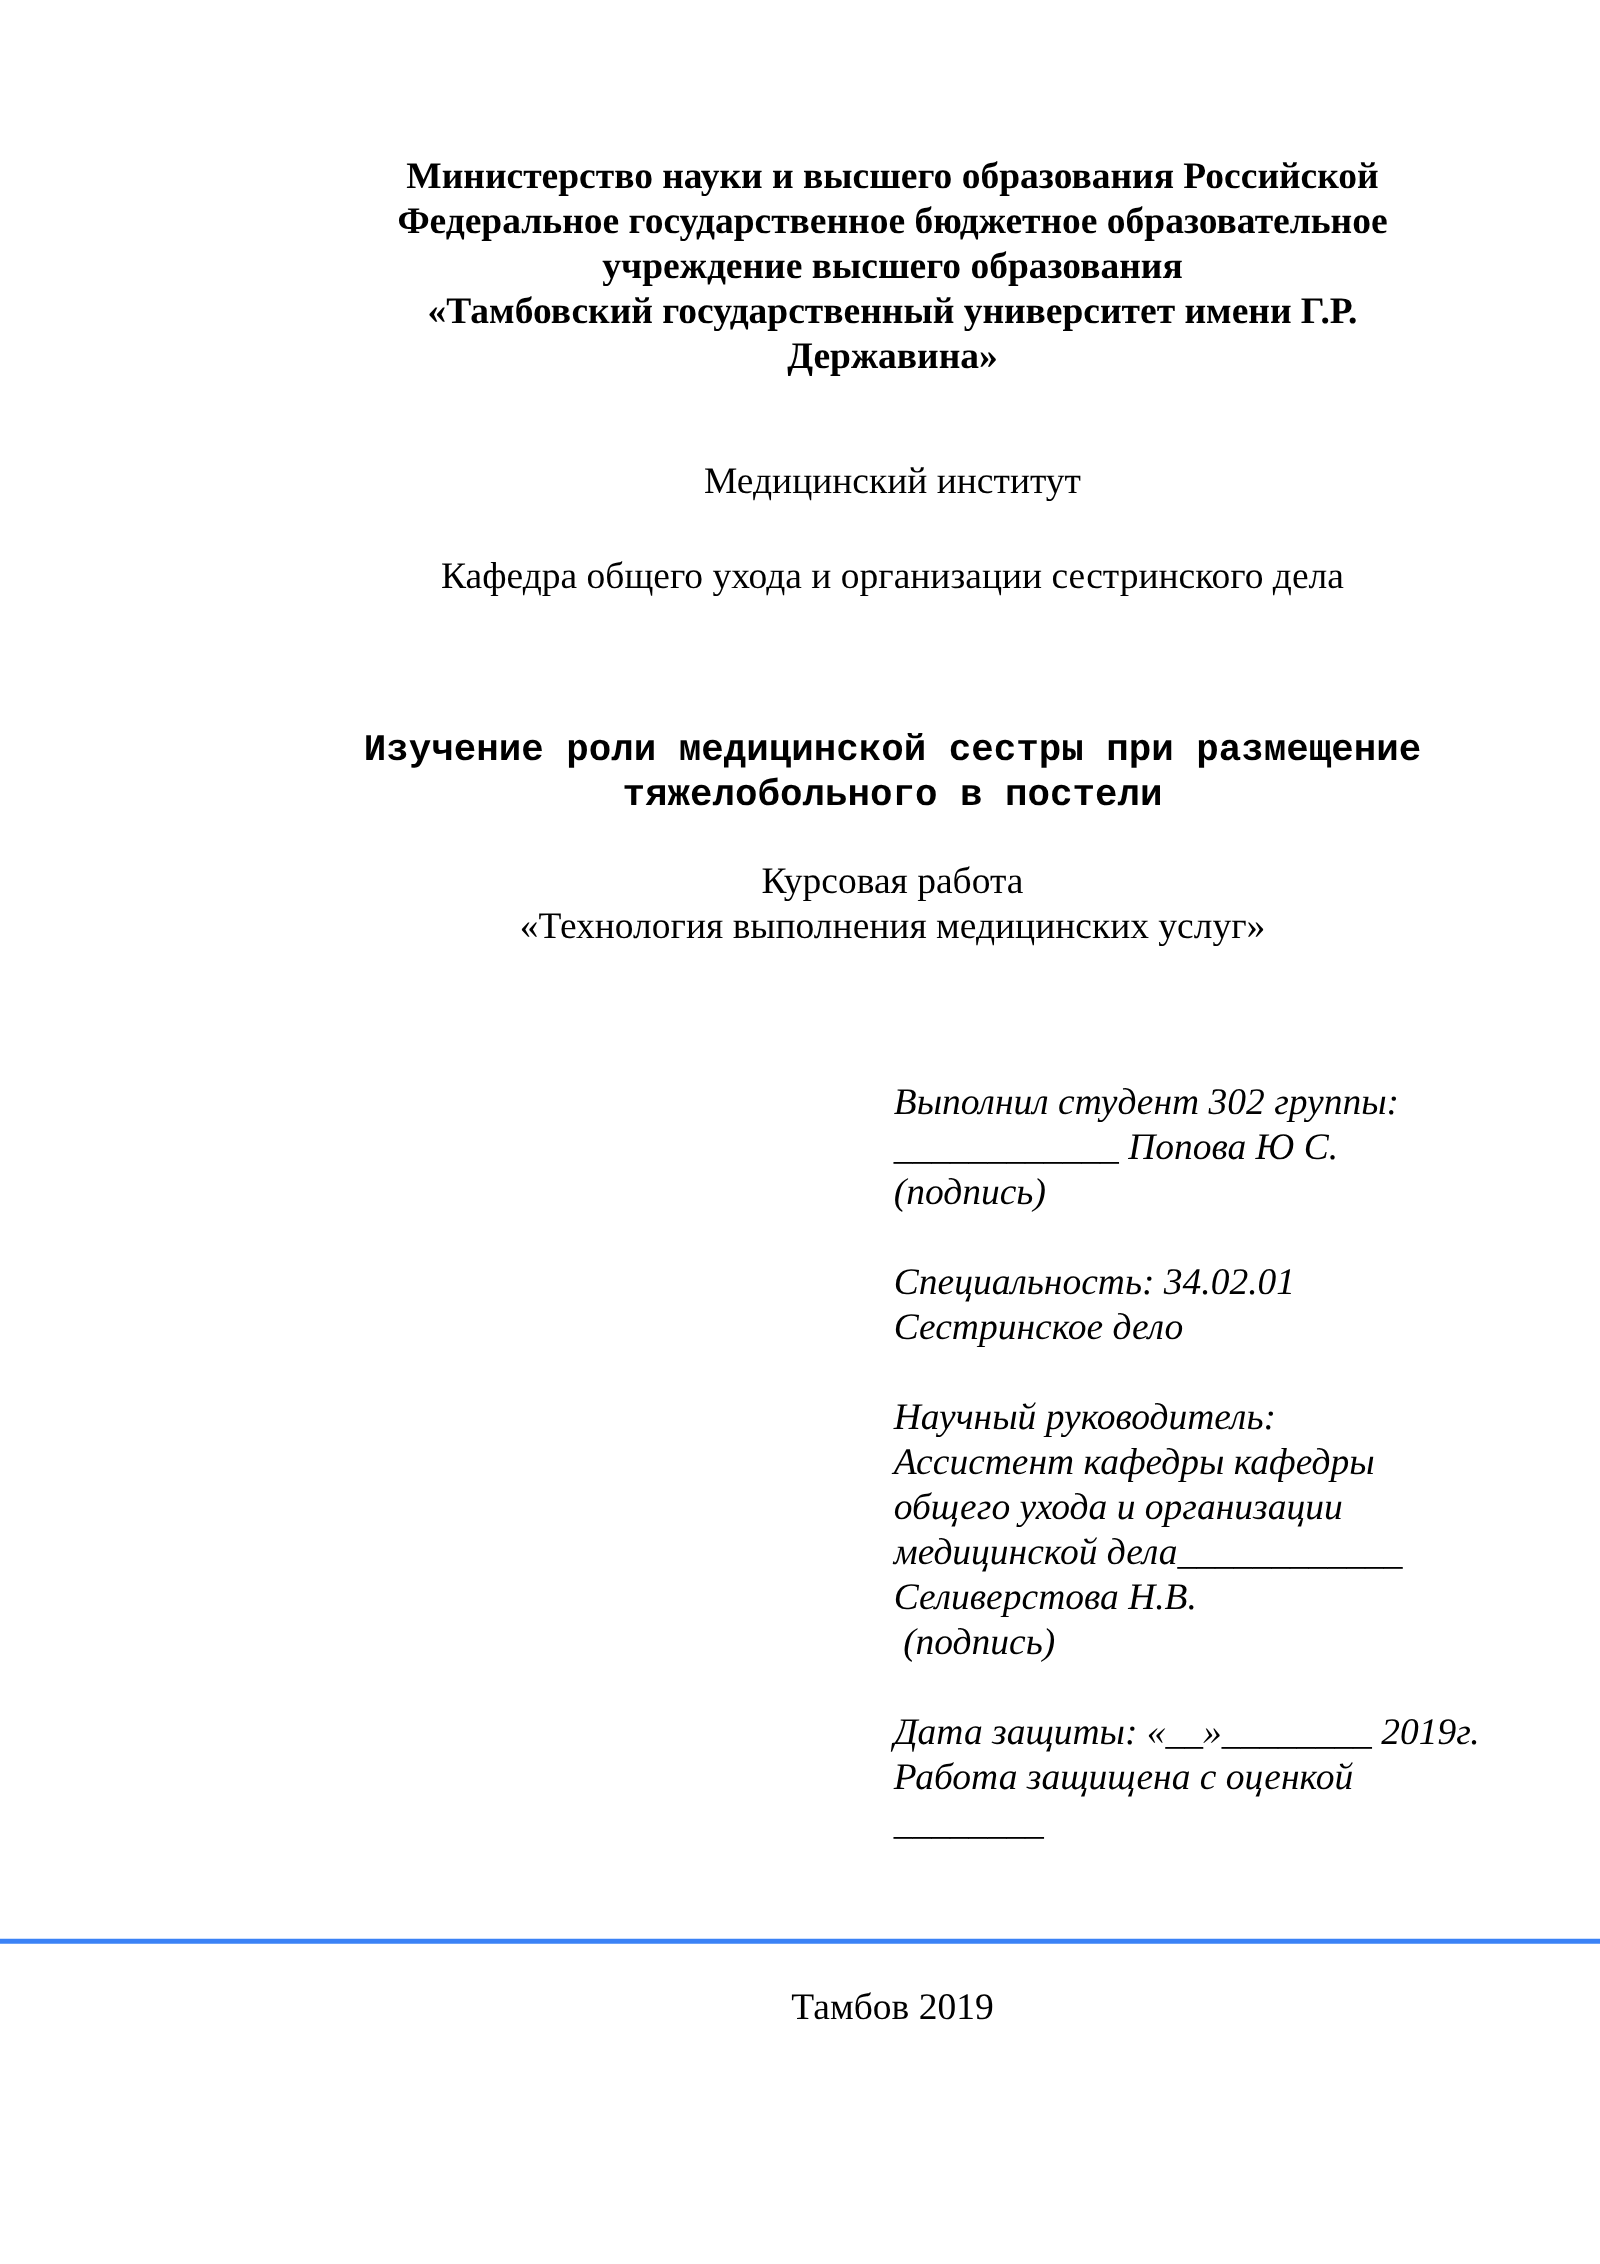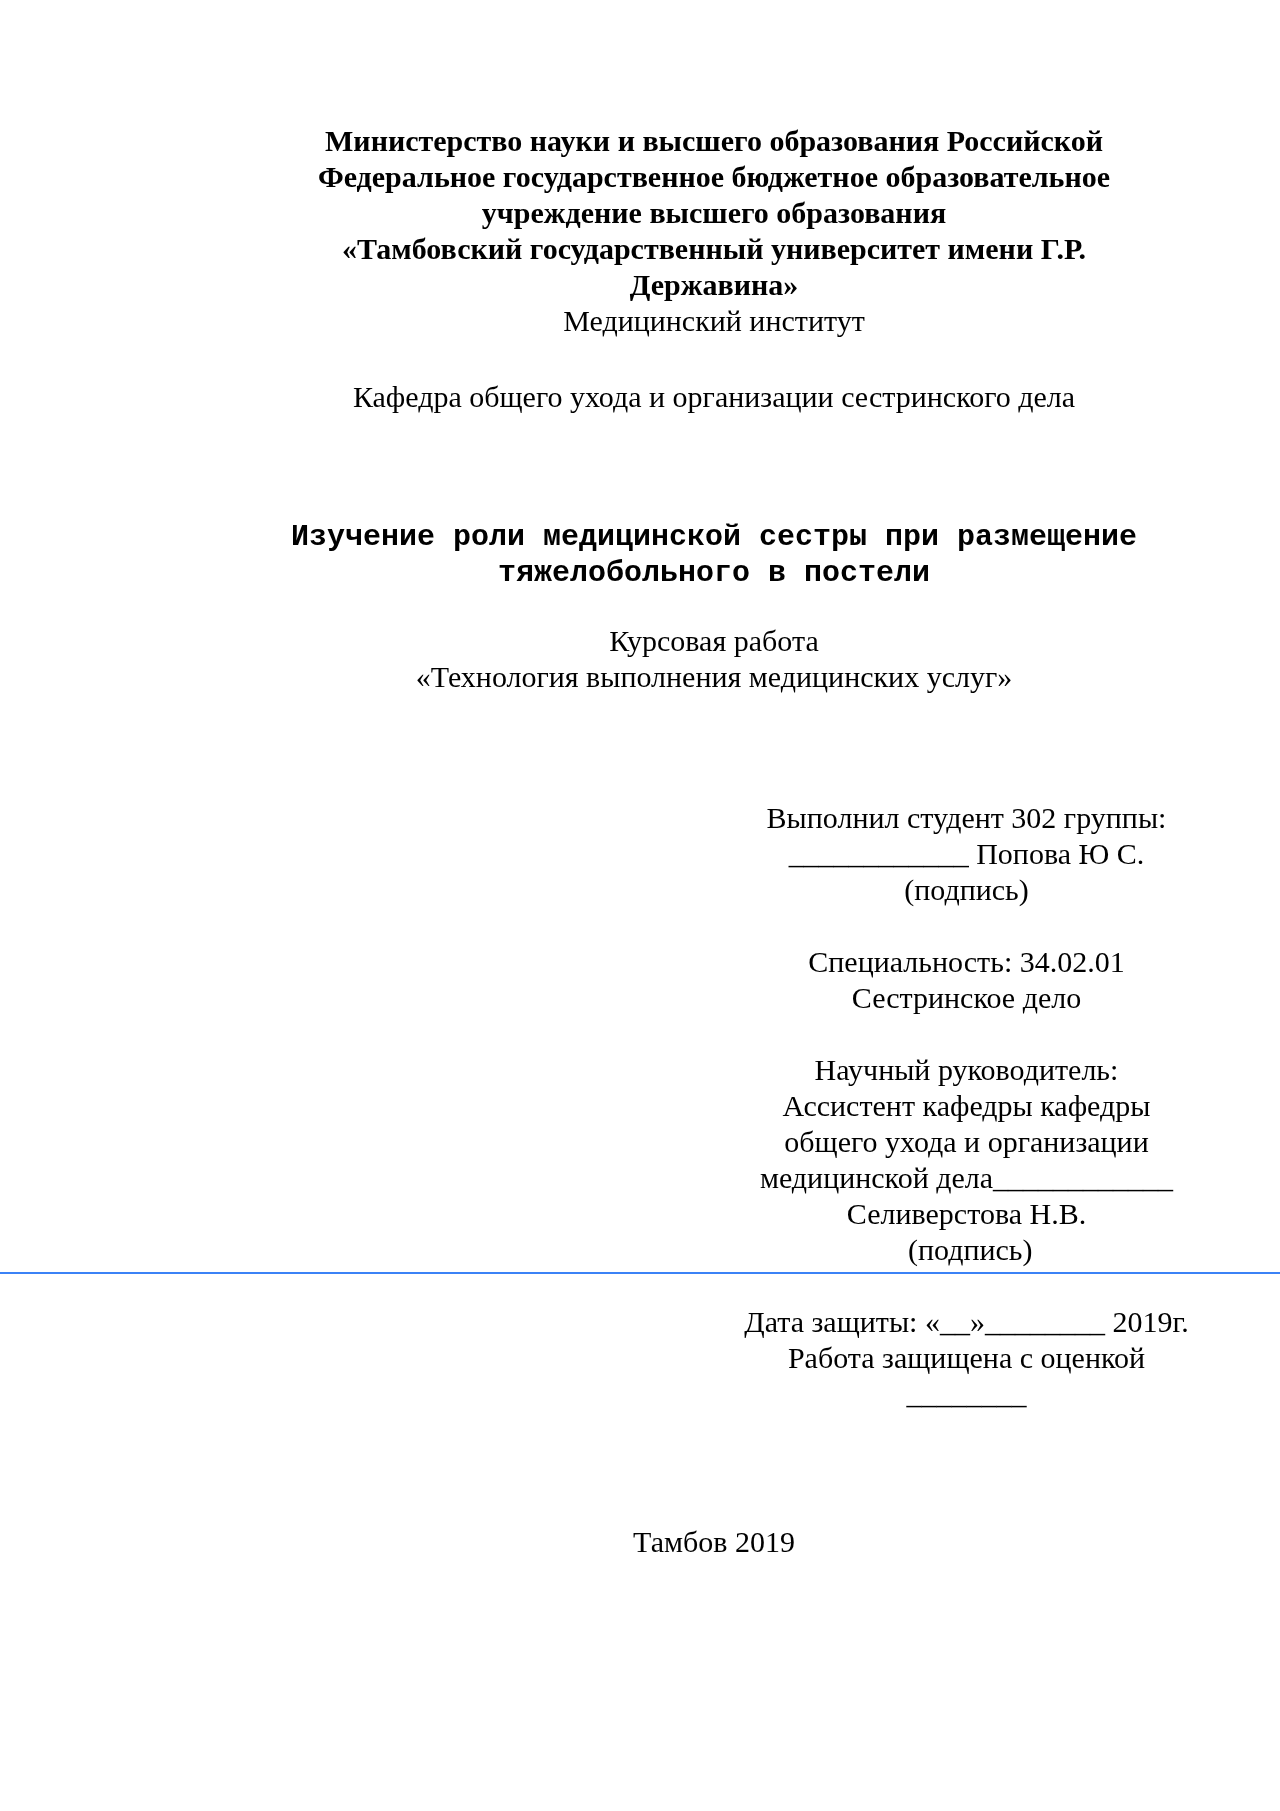--- a/index.html
+++ b/index.html
@@ -13,39 +13,39 @@
     position: relative;
     font-family: "Liberation Serif", "DejaVu Serif", serif;
     font-size: 30px;
     line-height: 36px;
     color: #000000;
     overflow: hidden;
   }
   .page {
     box-sizing: border-box;
     width: 1280px;
-    height: 1274px;
+    height: 1555px;
     padding: 123px 62px 0 210px;
-    border-bottom: 2px solid #3b82f6;
+    border-bottom: 4px solid #3b82f6;
   }
   .line {
     white-space: pre;
     min-height: 36px;
   }
   .center .line, .center {
     text-align: center;
   }
   .bold .line, .bold {
     font-weight: bold;
   }
-  .institute-line   { }
+  .institute-line   { margin-top: 64px; }
   .department-line  { margin-top: 40px; }
   .title-block      { margin-top: 104px; font-family: Liberation Mono, monospace; }
   .subtitle-block   { margin-top: 32px; }
-  .credits-block    { margin-top: 105px; margin-left: 505px; text-align: center; }
+  .credits-block    { margin-top: 105px; margin-left: 505px; text-align: left; font-style: italic; }
   .footer-line      { margin-top: 112px; }
 </style>
 </head>
 <body>
 
 <div class="page">
 
   <div class="center bold">
     <div class="line">Министерство науки и высшего образования Российской</div>
     <div class="line">Федеральное государственное бюджетное образовательное</div>

